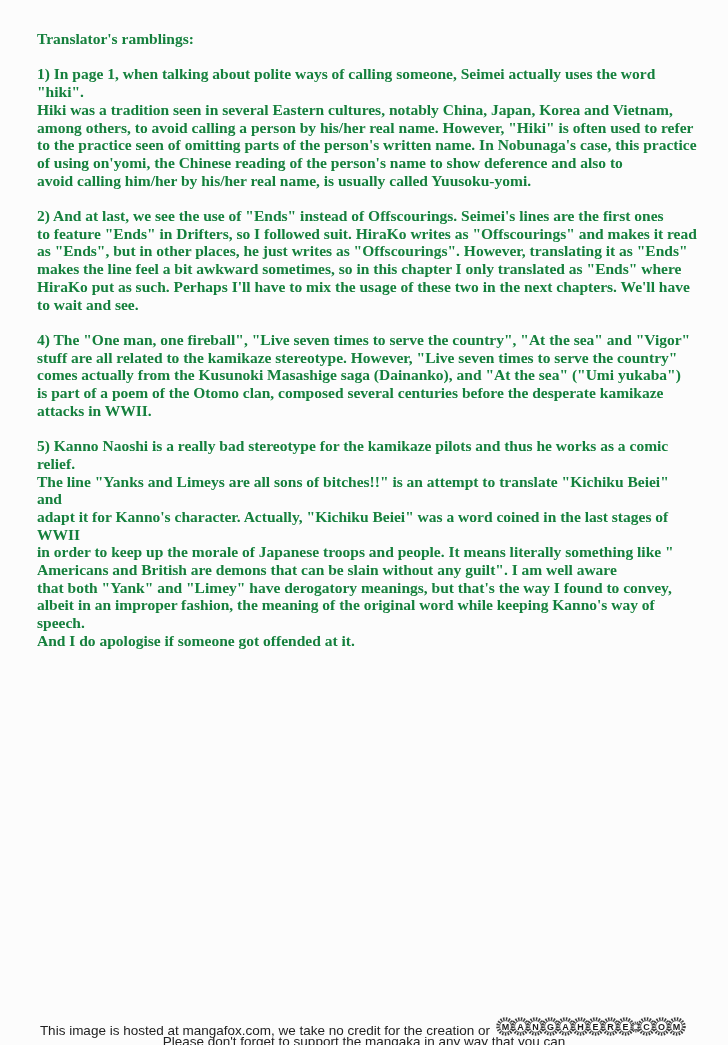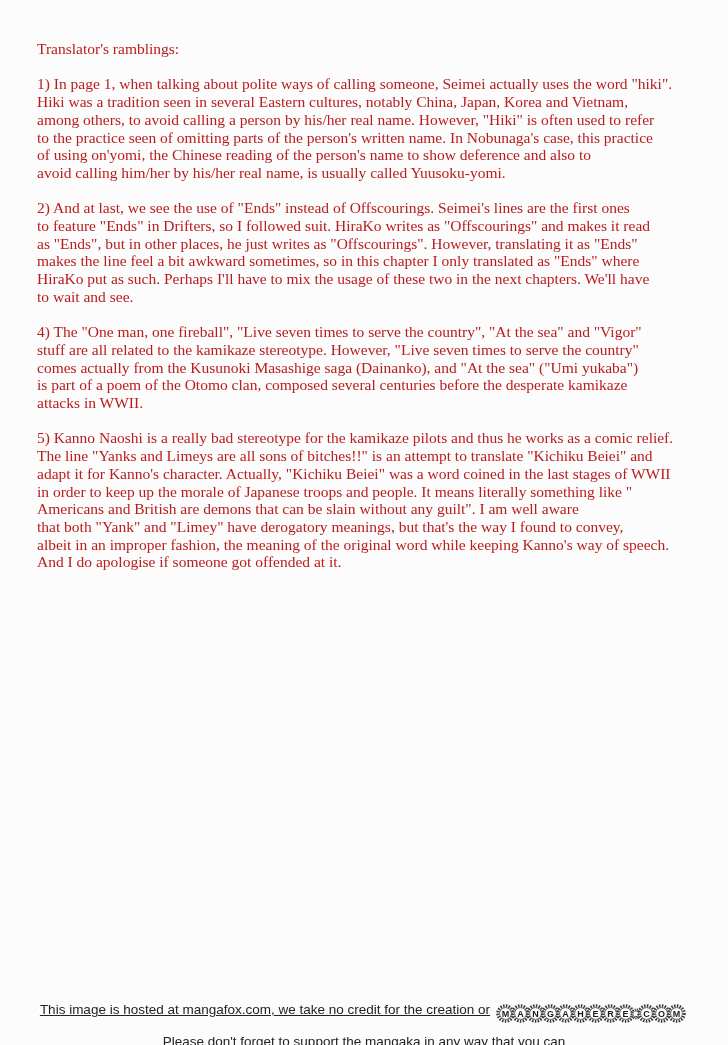--- a/index.html
+++ b/index.html
@@ -7,47 +7,47 @@
     position: relative;
     width: 728px;
     height: 1045px;
     background: #fcfcfc;
     overflow: hidden;
     color: #141414;
   }
   .notes {
     position: absolute;
     left: 37px;
-    top: 40px;
+    top: 30px;
     width: 660px;
     font-family: "Liberation Serif", serif;
     font-size: 15.5px;
     line-height: 17.7px;
-    color: #b91c1c;
+    color: #15803d;
+    font-weight: bold;
   }
   .notes p {
     margin: 0 0 17.7px 0;
     white-space: pre-line;
   }
   .footer {
     position: absolute;
     left: 0;
     top: 1002px;
     width: 728px;
     font-family: "Liberation Sans", sans-serif;
     color: #222222;
   }
   .footer-row {
     display: flex;
     justify-content: center;
-    align-items: flex-start;
+    align-items: flex-end;
     height: 36px;
     font-size: 13.5px;
     white-space: nowrap;
-    text-decoration: underline;
   }
   .logo {
     display: inline-flex;
     align-items: center;
     margin-left: 4px;
   }
   .badge { margin-left: -8px; display: block; }
   .badge:first-child { margin-left: 0; }
   .footer-support {
     text-align: center;

